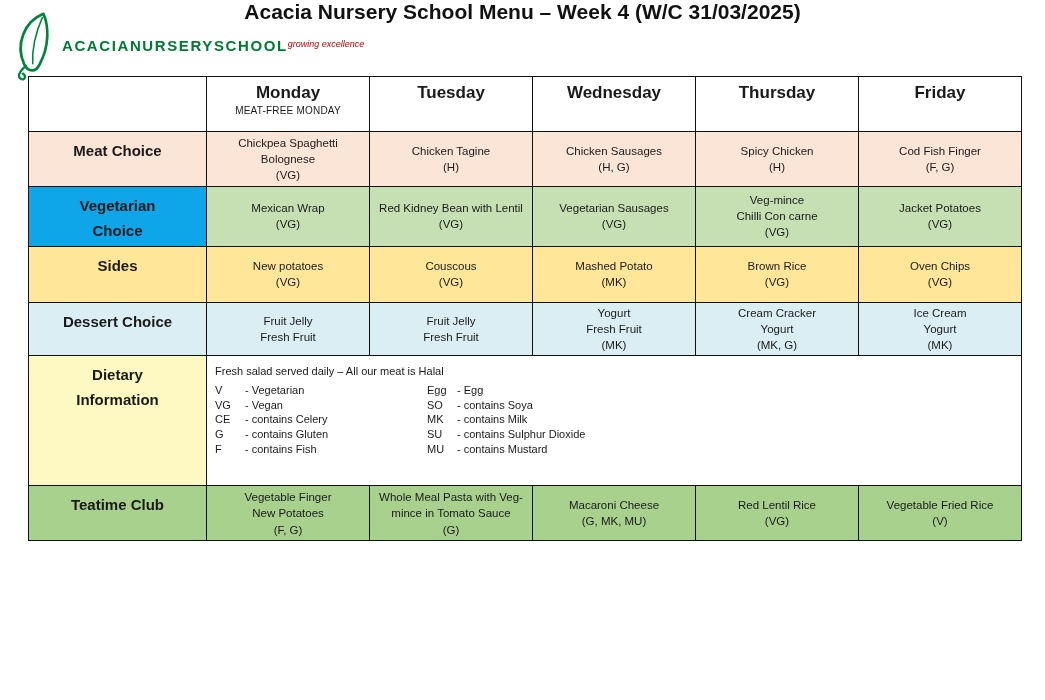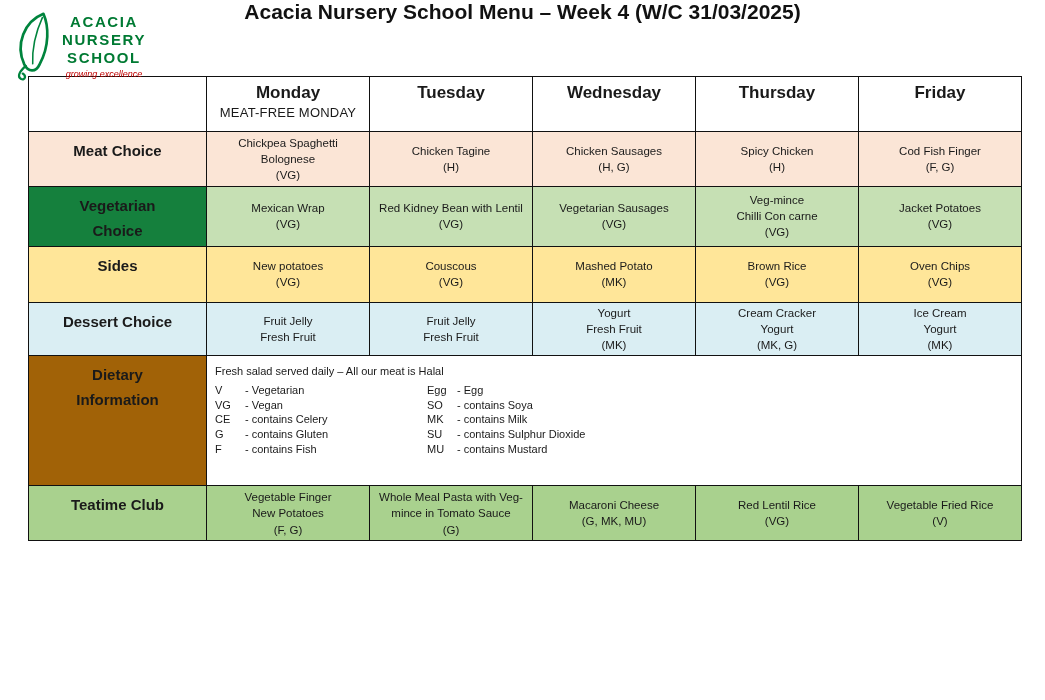--- a/index.html
+++ b/index.html
@@ -10,21 +10,21 @@
     font-family: "Liberation Sans", sans-serif;
     color: #1a1a1a;
     position: relative;
     overflow: hidden;
   }
   .logo {
     position: absolute; top: 8px; left: 12px;
     display: flex; align-items: center; gap: 4px;
   }
   .leaf { flex: 0 0 auto; }
-  .logo-text { display: flex; flex-direction: column; align-items: center; }
+  .logo-text { display: flex; flex-direction: row; }
   .logo-name {
     font-weight: bold; font-size: 15px; letter-spacing: 1.6px;
     color: var(--logo-green, #007a33); line-height: 1.18;
   }
   .logo-tagline {
     font-style: italic; font-size: 9px; margin-top: 2px;
     color: var(--logo-red, #c00000);
   }
   .title {
     margin: 0; 
@@ -37,21 +37,21 @@
     width: 994px;
     margin: 52px 0 0 28px;
     background: #fff;
   }
   col.col-label { width: 178px; }
   col.col-day { width: 163px; }
   th, td { border: 1px solid #111; padding: 2px 4px; }
   thead tr { height: 55px; }
   thead th { vertical-align: top; padding-top: 6px; background: #fff; }
   .day-name { font-size: 17px; font-weight: bold; text-align: center; }
-  .day-sub { font-size: 13px; font-weight: normal; text-align: center; margin-top: 2px; letter-spacing: 0.2px; }
+  .day-sub { font-size: 10px; font-weight: normal; text-align: center; margin-top: 2px; letter-spacing: 0.2px; }
   tbody th {
     vertical-align: top; padding-top: 7px;
     font-size: 15px; font-weight: bold;
     text-align: center; white-space: pre-line; line-height: 1.65;
   }
   tbody td {
     vertical-align: middle; text-align: center;
     font-size: 11.5px; line-height: 1.42;
     white-space: pre-line;
   }
@@ -134,21 +134,21 @@
           <td style="background: rgb(251, 229, 214);">Chicken Tagine
 (H)</td>
           <td style="background: rgb(251, 229, 214);">Chicken Sausages
 (H, G)</td>
           <td style="background: rgb(251, 229, 214);">Spicy Chicken
 (H)</td>
           <td style="background: rgb(251, 229, 214);">Cod Fish Finger
 (F, G)</td>
         </tr>
         <tr class="row-vegetarian-choice">
-          <th style="background: #15803d;">Vegetarian
+          <th style="background: #0ea5e9;">Vegetarian
 Choice</th>
           <td style="background: rgb(198, 224, 180);">Mexican Wrap
 (VG)</td>
           <td style="background: rgb(198, 224, 180);">Red Kidney Bean with Lentil
 (VG)</td>
           <td style="background: rgb(198, 224, 180);">Vegetarian Sausages
 (VG)</td>
           <td style="background: rgb(198, 224, 180);">Veg-mince
 Chilli Con carne
 (VG)</td>
@@ -178,21 +178,21 @@
 Fresh Fruit
 (MK)</td>
           <td style="background: rgb(218, 238, 243);">Cream Cracker
 Yogurt
 (MK, G)</td>
           <td style="background: rgb(218, 238, 243);">Ice Cream
 Yogurt
 (MK)</td>
         </tr>
         <tr class="row-dietary-information">
-          <th style="background: #a16207;">Dietary
+          <th style="background: #fef9c3;">Dietary
 Information</th>
           <td colspan="5" class="dietary-cell">
             <div class="dietary-note">Fresh salad served daily – All our meat is Halal</div>
             <div class="legend-cols">
               <div class="legend-col">
                 <div class="legend-line"><span class="legend-abbr">V</span><span>- Vegetarian</span></div>
                 <div class="legend-line"><span class="legend-abbr">VG</span><span>- Vegan</span></div>
                 <div class="legend-line"><span class="legend-abbr">CE</span><span>- contains Celery</span></div>
                 <div class="legend-line"><span class="legend-abbr">G</span><span>- contains Gluten</span></div>
                 <div class="legend-line"><span class="legend-abbr">F</span><span>- contains Fish</span></div>

